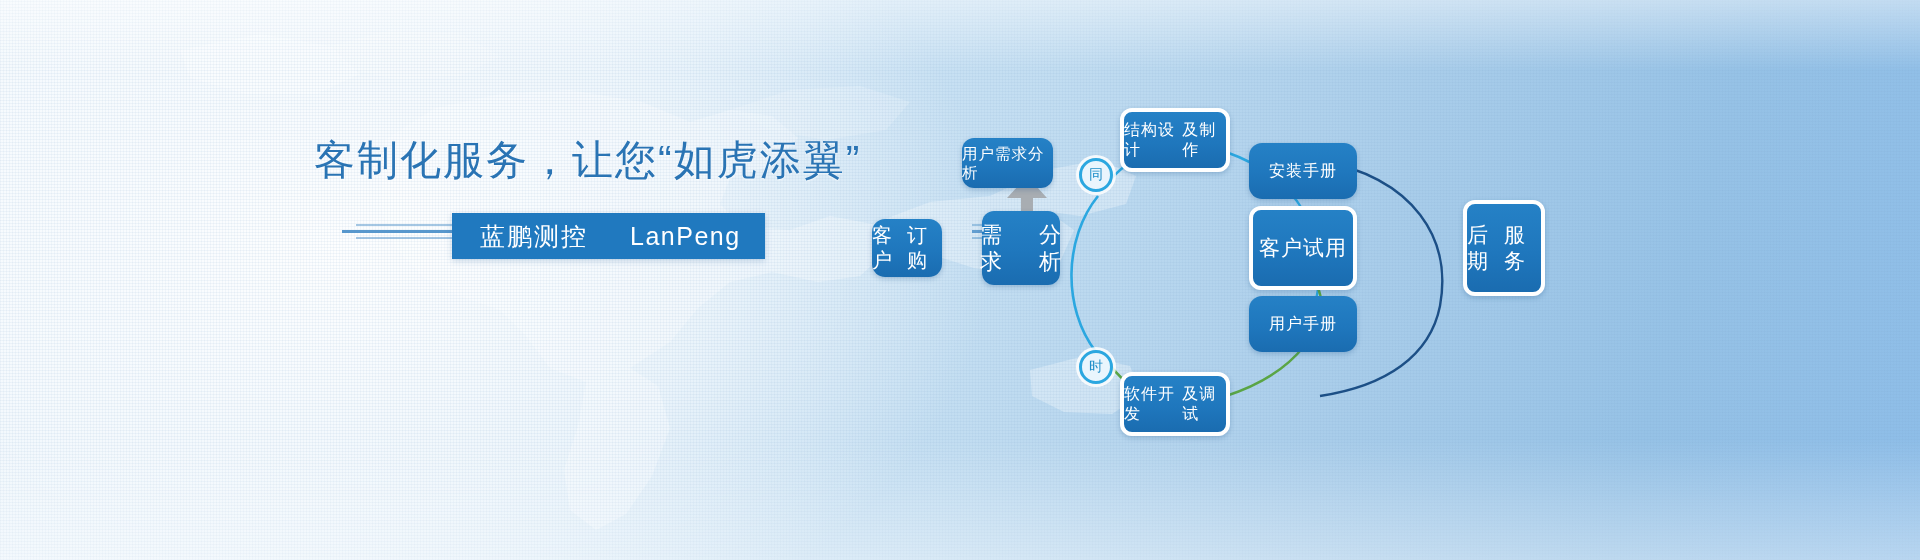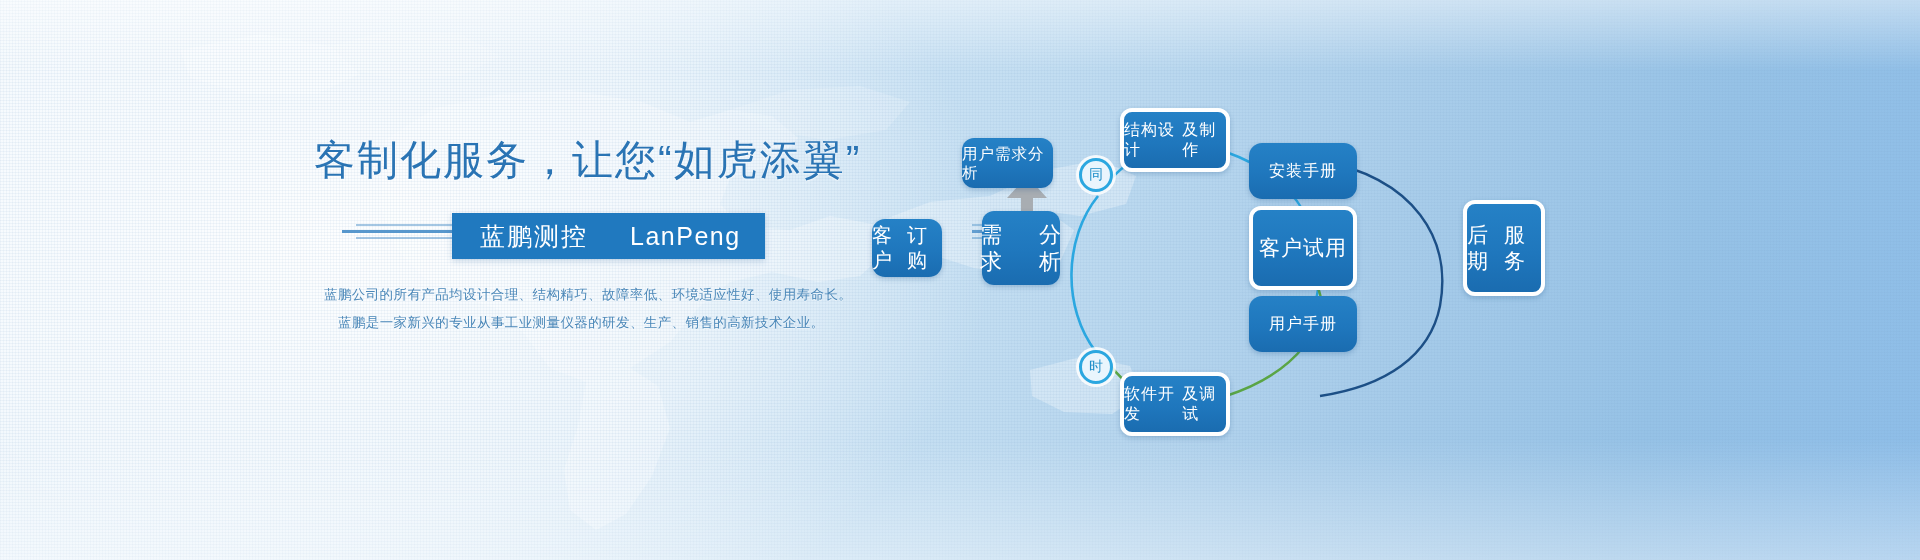--- a/index.html
+++ b/index.html
@@ -139,24 +139,20 @@
       <span class="en">LanPeng</span>
     </div>
 
     <div class="deco-right">
       <i></i>
         <i></i>
         <i></i>
     </div>
   </div>
 
-  <div class="sublines">
-    <div class="subline">蓝鹏公司的所有产品均设计合理、结构精巧、故障率低、环境适应性好、使用寿命长。</div>
-    <div class="subline second">蓝鹏是一家新兴的专业从事工业测量仪器的研发、生产、销售的高新技术企业。</div>
-  </div>
 </div>
 
 <div class="flow">
 
   <svg id="arcs" viewBox="0 0 1920 560">
 
     <path d="M1098 196 C1064 238 1062 308 1096 352" fill="none" stroke="#2ba7e0" stroke-width="2.6"></path>
 
     <path d="M1105 186 C1118 170 1130 160 1148 154" fill="none" stroke="#2ba7e0" stroke-width="2.6"></path>
 

